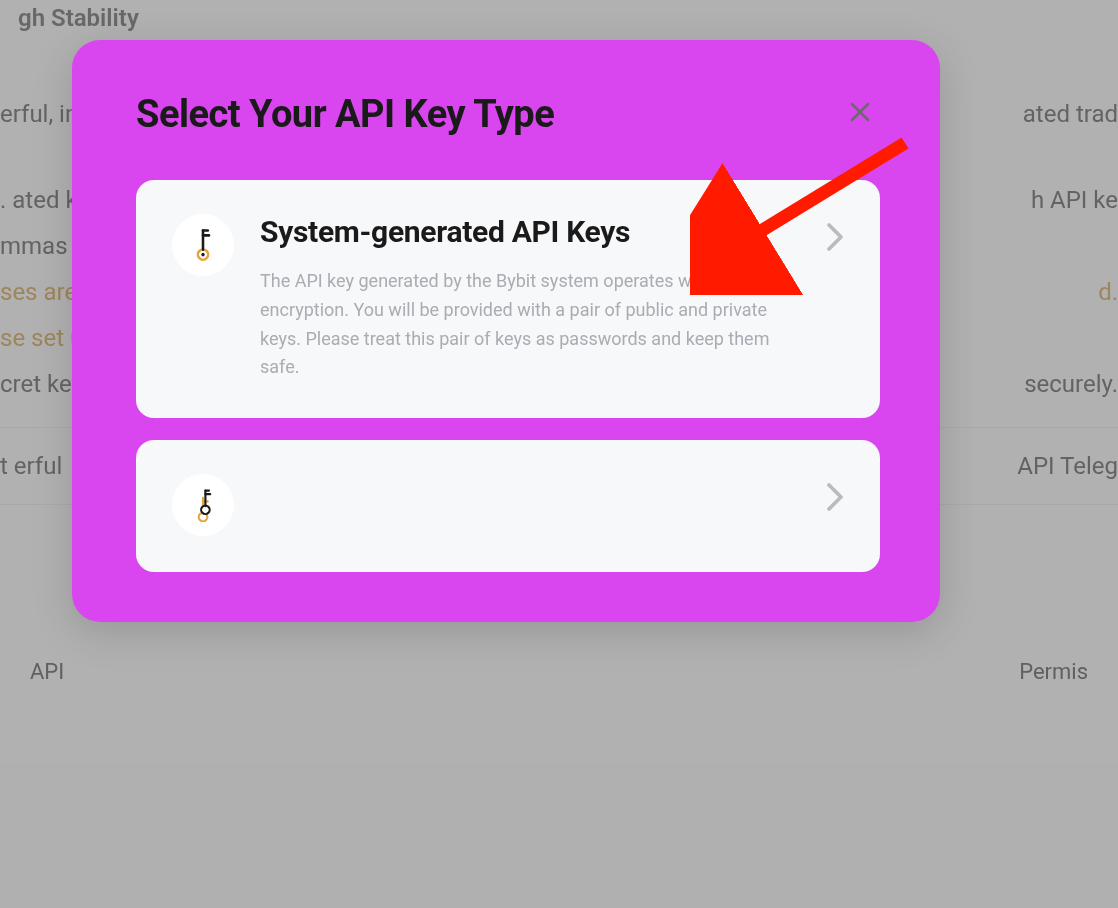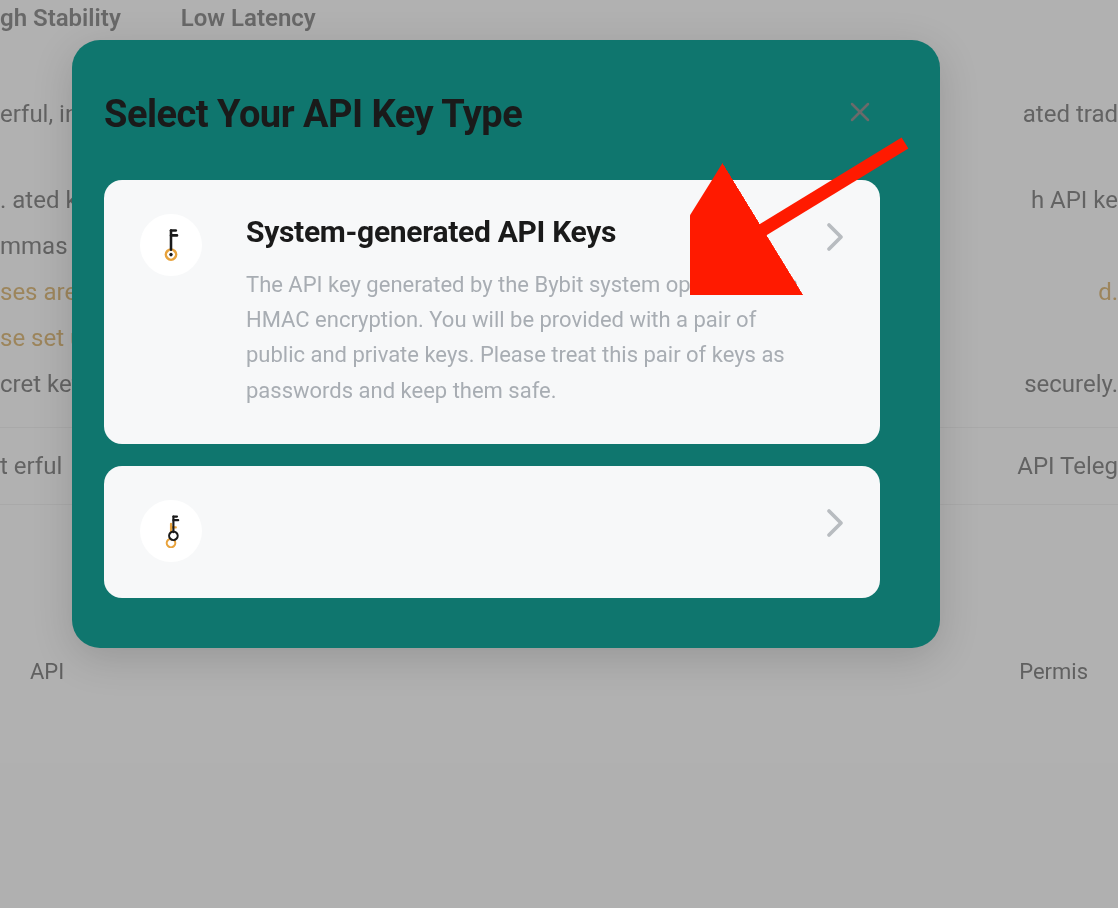--- a/index.html
+++ b/index.html
@@ -21,23 +21,24 @@
       left: 0;
       width: 1118px;
       height: 908px;
       color: #4a4a4a;
       font-size: 24px;
       line-height: 1.5;
     }
     .bg-tabs {
       display: flex;
       gap: 60px;
-      padding: 0 0 15px 0;
+      padding: 0 0 15px 18px;
       font-weight: 600;
       color: #555;
+      justify-content: space-between;
     }
     .bg-body {
       padding-top: 40px;
     }
     .bg-line { padding: 5px 0; }
     .bg-warn { color: #c9963a; }
     .bg-section {
       border-top: 1px solid #e5e5e5;
       border-bottom: 1px solid #e5e5e5;
       padding: 20px 0;
@@ -59,23 +60,23 @@
       left: 0;
       width: 1118px;
       height: 908px;
       background: rgba(120,120,120,0.55);
     }
     .modal {
       position: absolute;
       top: 40px;
       left: 72px;
       width: 868px;
-      background: #0f766e;
+      background: #d946ef;
       border-radius: 28px;
-      padding: 52px 60px 50px 32px;
+      padding: 52px 60px 50px 64px;
       box-shadow: 0 10px 40px rgba(0,0,0,0.15);
     }
     .modal-header {
       display: flex;
       justify-content: space-between;
       align-items: center;
       margin-bottom: 44px;
     }
     .modal-title {
       font-size: 38px;
@@ -92,21 +93,21 @@
       cursor: pointer;
       color: #6b6b6b;
     }
     .close-btn svg { width: 24px; height: 24px; }
     .option-card {
       background: #f7f8f9;
       border-radius: 18px;
       padding: 34px 36px 36px 36px;
       display: flex;
       align-items: flex-start;
-      gap: 44px;
+      gap: 26px;
       cursor: pointer;
       margin-bottom: 22px;
       position: relative;
     }
     .option-card:last-child { margin-bottom: 0; }
     .option-icon {
       width: 62px;
       height: 62px;
       min-width: 62px;
       border-radius: 50%;
@@ -117,21 +118,21 @@
     }
     .option-body { flex: 1; padding-right: 40px; }
     .option-title {
       font-size: 30px;
       font-weight: 700;
       color: #1a1a1a;
       margin-bottom: 18px;
       letter-spacing: -0.3px;
     }
     .option-desc {
-      font-size: 22px;
+      font-size: 18px;
       line-height: 1.6;
       color: #a8adb3;
       font-weight: 400;
     }
     .chevron {
       position: absolute;
       right: 36px;
       top: 42px;
       color: #b8bcc0;
     }
@@ -142,21 +143,20 @@
       left: 690px;
       pointer-events: none;
     }
   </style>
 </head>
 <body>
 
 <div class="background">
   <div class="bg-tabs">
     <span>gh Stability</span>
-    <span>Low Latency</span>
   </div>
   <div class="bg-body">
     <div class="bg-line" style="display:flex;justify-content:space-between;">
       <span>erful, in</span>
       <span>ated trad</span>
     </div>
     <div style="height:40px"></div>
     <div class="bg-line" style="display:flex;justify-content:space-between;">
       <span>. ated k</span>
       <span>h API ke</span>

